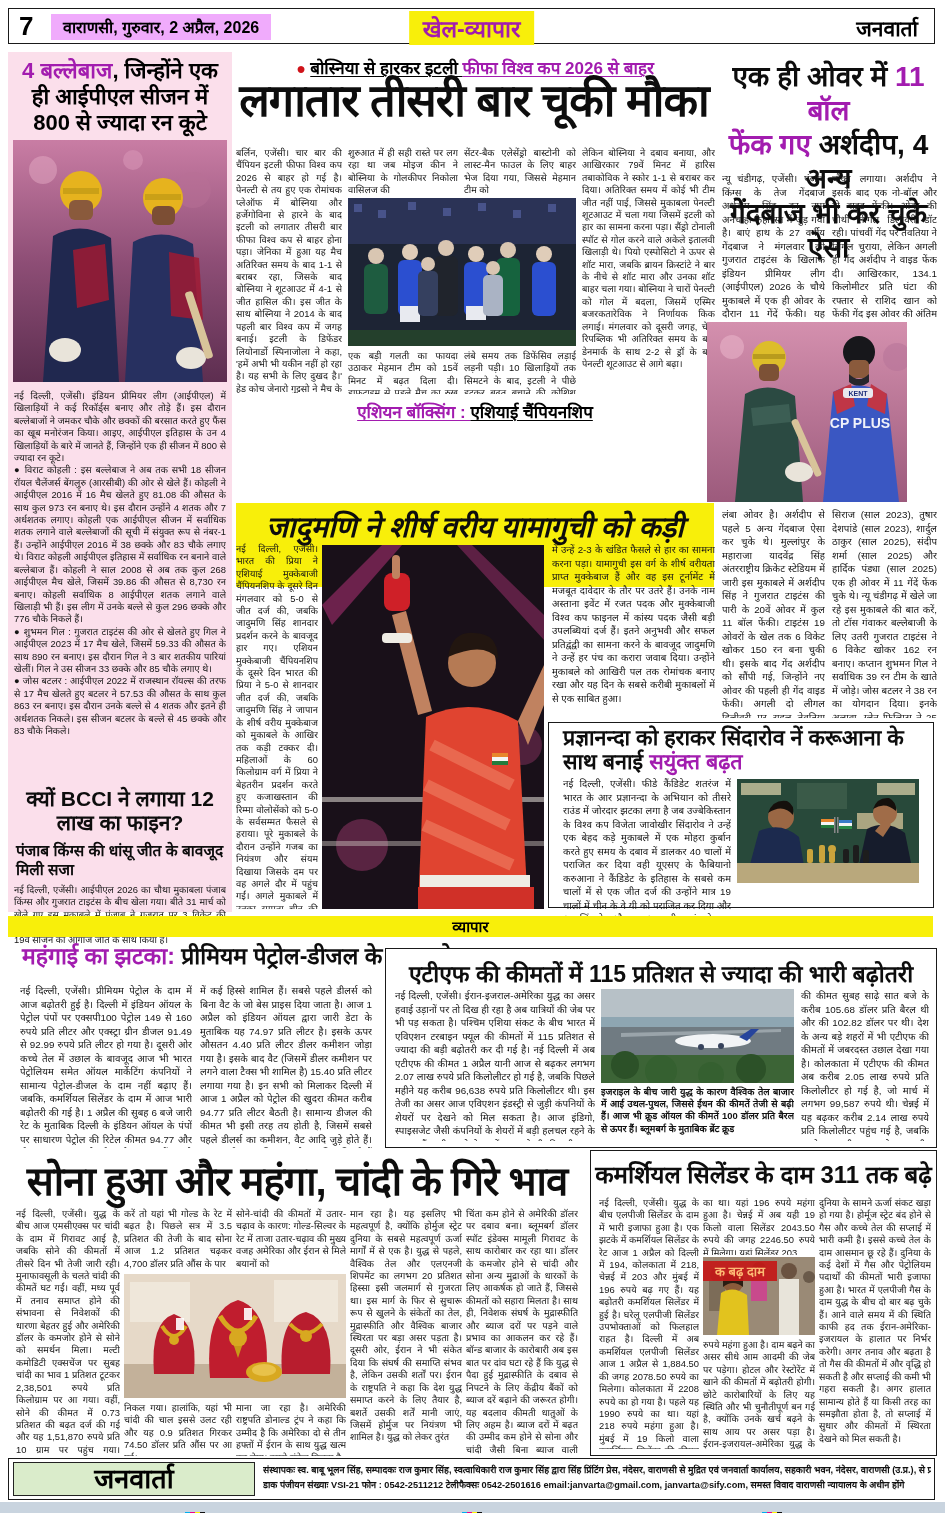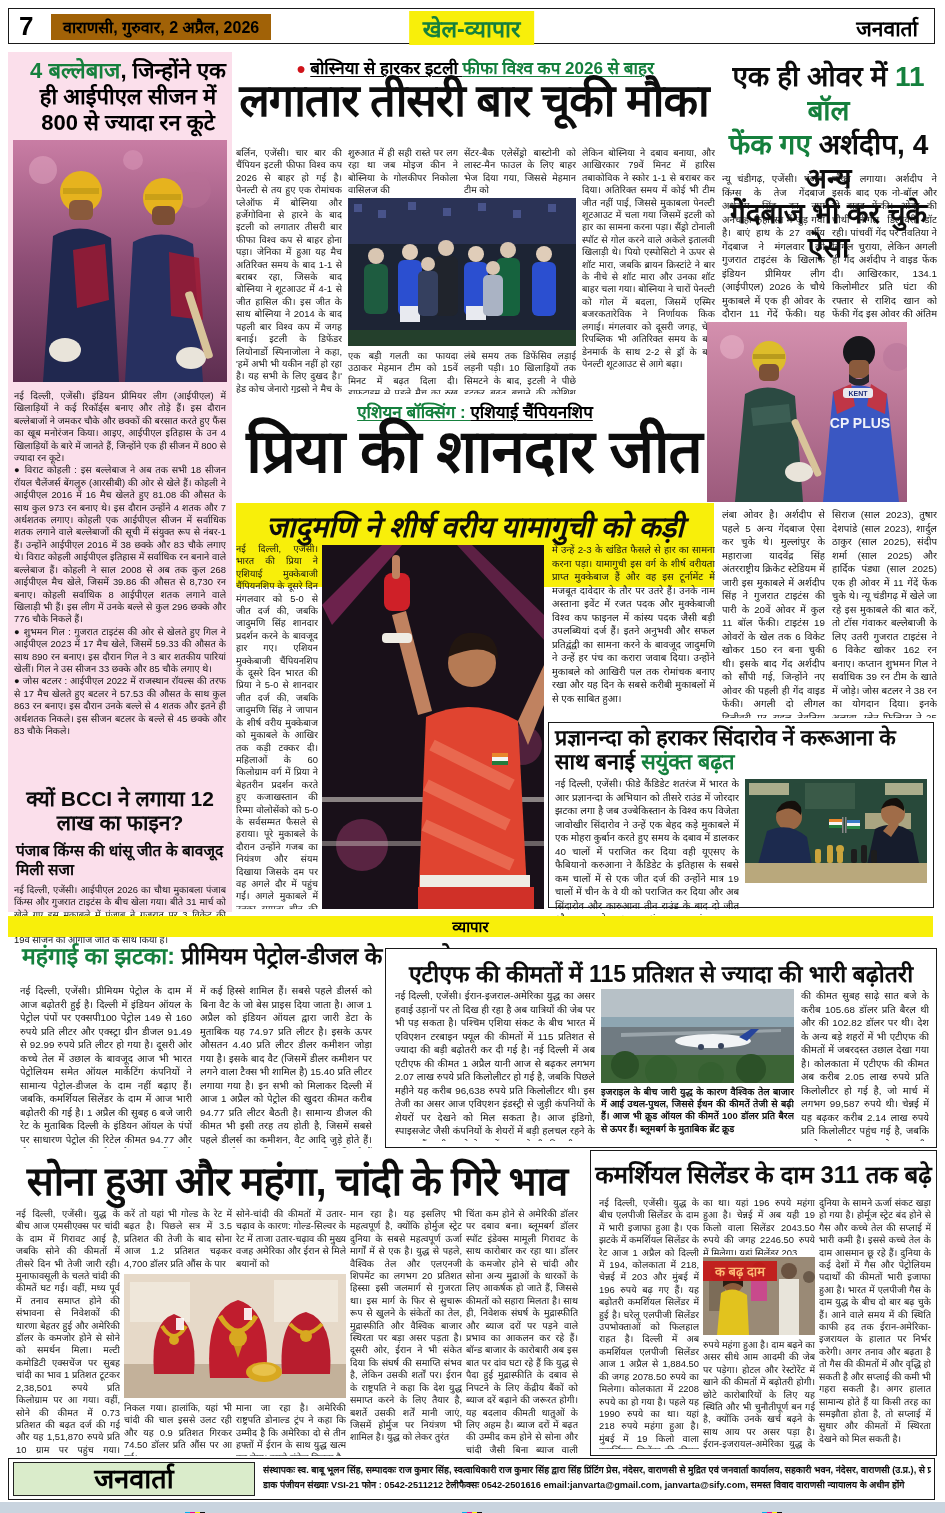--- a/index.html
+++ b/index.html
@@ -1,43 +1,43 @@
 <!DOCTYPE html>
 <html><head>
 <meta charset="utf-8">
 <style>
   html,body{margin:0;padding:0;background:#e8e8e8;}
   #paper{position:relative;width:945px;height:1513px;background:#ffffff;font-family:"Liberation Sans",sans-serif;overflow:hidden;margin:0 auto;}
   .abs{position:absolute;}
   .bt{font-size:9.4px;line-height:1.32;text-align:justify;color:#141414;font-weight:500;overflow:hidden;}
   .bt2{font-size:9.8px;line-height:1.38;text-align:justify;color:#141414;font-weight:500;overflow:hidden;}
-  .red{color:#15803d;}
+  .red{color:#a21caf;}
   .hd{color:#0d0d0d;font-weight:800;}
   .center{text-align:center;}
   .box{border:1.6px solid #1a1a1a;background:#fff;}
   .photo{overflow:hidden;background:#888;}
   .photo svg{display:block;}
   .kicker{font-size:17px;font-weight:800;text-decoration:underline;text-underline-offset:2px;}
   .yellowband{background:#f8ef0a;}
   .caption{font-size:9.4px;line-height:1.3;font-weight:700;text-align:justify;color:#111;overflow:hidden;}
 </style>
 </head>
 <body>
 
 <div id="paper">
 
   <div class="abs box" style="left:8px;top:8px;width:925px;height:34px;">
     <span class="abs" style="left:10px;top:2px;font-size:26px;font-weight:800;">7</span>
-    <span class="abs" style="left:42px;top:5px;padding:2px 12px;background:#a16207;font-size:16px;font-weight:800;">वाराणसी, गुरुवार, 2 अप्रैल, 2026</span>
+    <span class="abs" style="left:42px;top:5px;padding:2px 12px;background:#f0abfc;font-size:16px;font-weight:800;">वाराणसी, गुरुवार, 2 अप्रैल, 2026</span>
     <span class="abs yellowband red" style="left:50%;top:2px;transform:translateX(-50%);padding:1px 14px;font-size:23px;font-weight:800;">खेल-व्यापार</span>
     <span class="abs" style="right:16px;top:5px;font-size:21px;font-weight:800;">जनवार्ता</span>
   </div>
 
   <div class="abs" style="left:8px;top:52px;width:224px;height:860px;background:#fbdfeb;">
-    <div class="abs center" style="left:14px;top:6px;width:212px;font-size:22px;font-weight:800;line-height:1.18;">
+    <div class="abs center" style="left:6px;top:6px;width:212px;font-size:22px;font-weight:800;line-height:1.18;">
       <span class="red">4 बल्लेबाज</span><span>, जिन्होंने एक ही आईपीएल सीजन में 800 से ज्यादा रन कूटे</span>
     </div>
     <div class="abs photo" style="left:5px;top:88px;width:214px;height:242px;">
       <svg width="214" height="242" viewBox="0 0 214 242">
         <defs>
             <linearGradient id="rcbg" x1="0" y1="0" x2="0" y2="1">
           <stop offset="0" stop-color="#c97da4"></stop>
               <stop offset=".5" stop-color="#8e4e76"></stop>
               <stop offset="1" stop-color="#5d2e50"></stop>
         </linearGradient>
@@ -119,21 +119,20 @@
           <rect x="135" y="77" width="20" height="41" rx="5" fill="#aab3c4"></rect>
       </g>
     </svg>
   </div>
   <div class="bt abs" style="left:348px;top:350px;width:110px;height:44px;">एक बड़ी गलती का फायदा उठाकर मेहमान टीम को 15वें मिनट में बढ़त दिला दी। हाफटाइम से पहले मैच का रुख तब बदल गया जब इटली के</div>
   <div class="bt abs" style="left:464px;top:350px;width:112px;height:44px;">लंबे समय तक डिफेंसिव लड़ाई लड़नी पड़ी। 10 खिलाड़ियों तक सिमटने के बाद, इटली ने पीछे हटकर बढ़त बचाने की कोशिश की,</div>
 
   <div class="abs center" style="left:232px;top:400px;width:486px;">
     <span class="kicker red">एशियन बॉक्सिंग : </span><span class="kicker">एशियाई चैंपियनशिप</span>
   </div>
-  <div class="abs center hd" style="left:228px;top:420px;width:492px;font-size:60px;line-height:1.05;letter-spacing:-1px;">प्रिया की शानदार जीत</div>
   <div class="abs center yellowband hd" style="left:236px;top:503px;width:478px;font-size:29px;padding:3px 0;font-style:italic;">जादुमणि ने शीर्ष वरीय यामागुची को कड़ी टक्कर दी</div>
   <div class="bt abs" style="left:236px;top:543px;width:82px;height:366px;">नई दिल्ली, एजेंसी। भारत की प्रिया ने एशियाई मुक्केबाजी चैंपियनशिप के दूसरे दिन मंगलवार को 5-0 से जीत दर्ज की, जबकि जादुमणि सिंह शानदार प्रदर्शन करने के बावजूद हार गए। एशियन मुक्केबाजी चैंपियनशिप के दूसरे दिन भारत की प्रिया ने 5-0 से शानदार जीत दर्ज की, जबकि जादुमणि सिंह ने जापान के शीर्ष वरीय मुक्केबाज को मुकाबले के आखिर तक कड़ी टक्कर दी। महिलाओं के 60 किलोग्राम वर्ग में प्रिया ने बेहतरीन प्रदर्शन करते हुए कजाखस्तान की रिम्मा वोलोसेंको को 5-0 के सर्वसम्मत फैसले से हराया। पूरे मुकाबले के दौरान उन्होंने गजब का नियंत्रण और संयम दिखाया जिसके दम पर वह अगले दौर में पहुंच गईं। अगले मुकाबले में उनका सामना चीन की चेंग्यू यांग से होगा, जो इस वर्ग की दूसरी वरीयता प्राप्त मुक्केबाज हैं। पुरुषों के 55 किलोग्राम वर्ग में जादुमणि ने जापान के रुई यामागुची के खिलाफ कड़ा मुकाबला लड़ा, लेकिन आखिर</div>
   <div class="abs photo" style="left:322px;top:545px;width:222px;height:364px;">
     <svg width="222" height="364" viewBox="0 0 222 364">
       <rect width="222" height="364" fill="#191019"></rect>
       <polygon points="0,60 60,0 80,0 10,80" fill="#b03276" opacity=".55"></polygon>
       <polygon points="150,0 222,70 222,95 135,0" fill="#c23a84" opacity=".4"></polygon>
       <circle cx="40" cy="300" r="26" fill="#d04a90" opacity=".35"></circle>
         <circle cx="200" cy="200" r="20" fill="#d04a90" opacity=".3"></circle>
       <rect y="252" width="222" height="5" fill="#e8e2da" opacity=".55"></rect>
@@ -152,21 +151,21 @@
       <rect x="170" y="208" width="16" height="12" fill="#f5f5f5"></rect>
         <rect x="170" y="208" width="16" height="4" fill="#e8862c"></rect>
         <rect x="170" y="216" width="16" height="4" fill="#247c3c"></rect>
       <path d="M196,176 L222,120 L222,160 L206,200 Z" fill="#c08260"></path>
       <rect x="98" y="330" width="110" height="12" fill="#efece4"></rect>
       <rect x="96" y="342" width="116" height="22" fill="#d03028"></rect>
     </svg>
   </div>
   <div class="bt2 abs" style="left:552px;top:543px;width:163px;height:176px;">में उन्हें 2-3 के खंडित फैसले से हार का सामना करना पड़ा। यामागुची इस वर्ग के शीर्ष वरीयता प्राप्त मुक्केबाज हैं और वह इस टूर्नामेंट में मजबूत दावेदार के तौर पर उतरे हैं। उनके नाम अस्ताना इवेंट में रजत पदक और मुक्केबाजी विश्व कप फाइनल में कांस्य पदक जैसी बड़ी उपलब्धियां दर्ज हैं। इतने अनुभवी और सफल प्रतिद्वंद्वी का सामना करने के बावजूद जादुमणि ने उन्हें हर पंच का करारा जवाब दिया। उन्होंने मुकाबले को आखिरी पल तक रोमांचक बनाए रखा और यह दिन के सबसे करीबी मुकाबलों में से एक साबित हुआ।</div>
 
-  <div class="abs box" style="left:548px;top:722px;width:386px;height:186px;padding:4px 6px;box-sizing:border-box;">
+  <div class="abs box" style="left:548px;top:722px;width:386px;height:186px;padding:4px 14px;box-sizing:border-box;">
     <div class="hd" style="font-size:21.5px;line-height:1.1;margin-bottom:3px;">
       <span>प्रज्ञानन्दा को हराकर सिंदारोव नें करूआना के साथ बनाई </span><span class="red">सयुंक्त बढ़त</span>
     </div>
     <div class="photo" style="float:right;width:182px;height:104px;margin:2px 0 2px 6px;">
       <svg width="182" height="104" viewBox="0 0 182 104">
         <rect width="182" height="104" fill="#28493a"></rect>
         <rect x="60" y="4" width="50" height="26" fill="#3a5a48"></rect>
         <rect x="4" y="4" width="40" height="12" fill="#d8cfa8" opacity=".75"></rect>
           <rect x="140" y="4" width="38" height="12" fill="#d8cfa8" opacity=".75"></rect>
         <rect x="120" y="34" width="46" height="16" fill="#cbbd93" opacity=".8"></rect>

